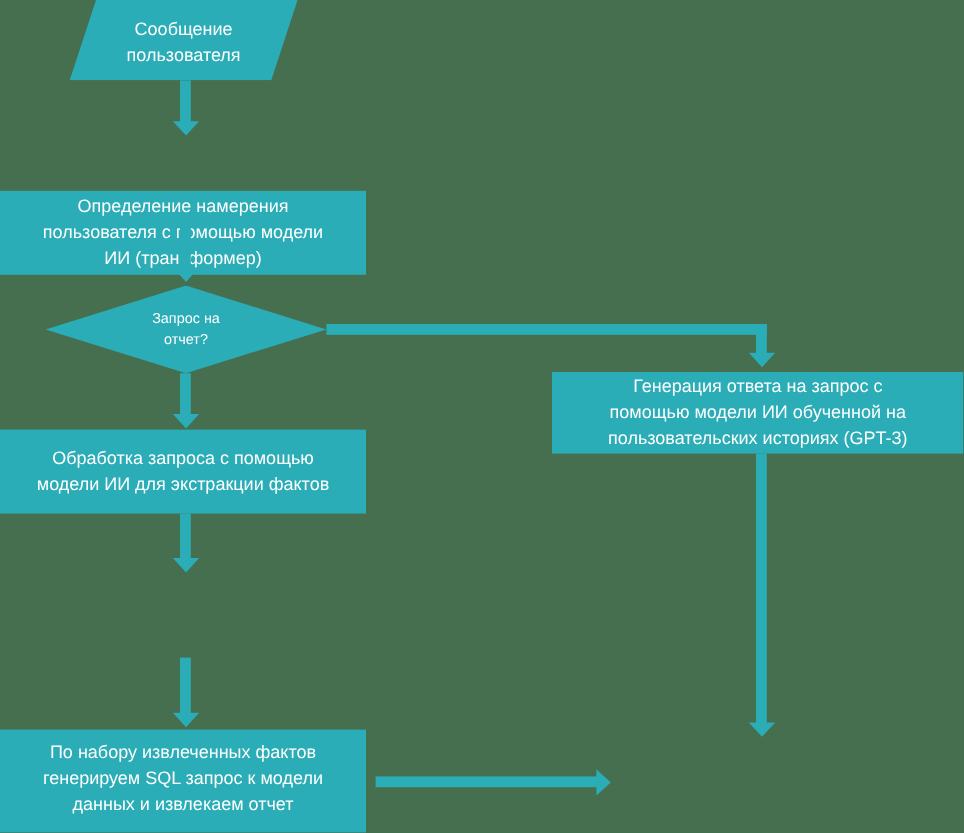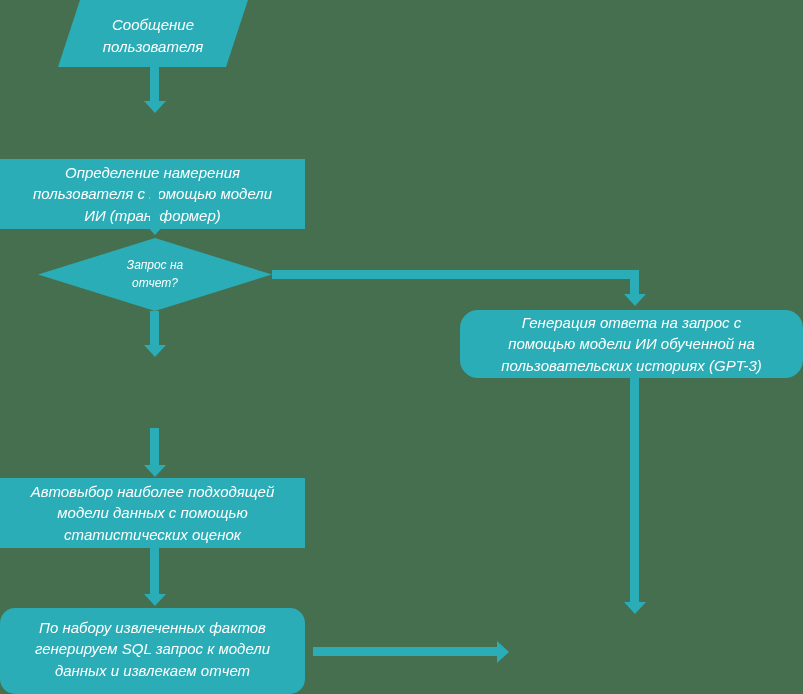--- a/index.html
+++ b/index.html
@@ -7,21 +7,20 @@
     padding: 0;
     background: #456f4f;
   }
   #canvas {
     position: relative;
     width: 803px;
     height: 694px;
     background: #456f4f;
     overflow: hidden;
     font-family: "Liberation Sans", sans-serif;
-    font-style: italic;
   }
   .node {
     position: absolute;
     background: #2aadb6;
     color: #ffffff;
     display: flex;
     align-items: center;
     justify-content: center;
     text-align: center;
     box-sizing: border-box;
@@ -71,29 +70,27 @@
     left: 0px; top: 478px; width: 305px; height: 70px;
     font-size: 15px;
     padding: 0 8px;
   }
 
   #node-sql {
     left: 0px; top: 608px; width: 305px; height: 86px;
     font-size: 15px;
     padding: 0 20px;
     align-items: flex-start;
-    border-radius: 15px;
   }
   #node-sql .txt { padding-top: 9px; }
 
   #node-generate {
     left: 460px; top: 310px; width: 343px; height: 68px;
     font-size: 15px;
     padding: 0 6px;
-    border-radius: 18px;
   }
 
   #node-output {
     left: 508px; top: 615px; width: 290px; height: 74px;
     clip-path: polygon(22px 0%, 100% 0%, calc(100% - 22px) 100%, 0% 100%);
     font-size: 15px;
     padding: 0 26px;
   }
 
   
@@ -165,26 +162,25 @@
 пользователя с помощью модели
 ИИ (трансформер)</span>
   </div>
 
   <div class="node" id="node-decision">
     <span class="diamond"></span>
     <span class="txt">Запрос на
 отчет?</span>
   </div>
 
-
-  <div class="node" id="node-automodel">
-    <span class="txt">Автовыбор наиболее подходящей
-модели данных с помощью
-статистических оценок</span>
-  </div>
+  <div class="node" id="node-extract">
+    <span class="txt">Обработка запроса с помощью
+модели ИИ для экстракции фактов</span>
+  </div>
+
 
   <div class="node" id="node-sql">
     <span class="txt">По набору извлеченных фактов
 генерируем SQL запрос к модели
 данных и извлекаем отчет</span>
   </div>
 
   <div class="node" id="node-generate">
     <span class="txt">Генерация ответа на запрос с
 помощью модели ИИ обученной на

